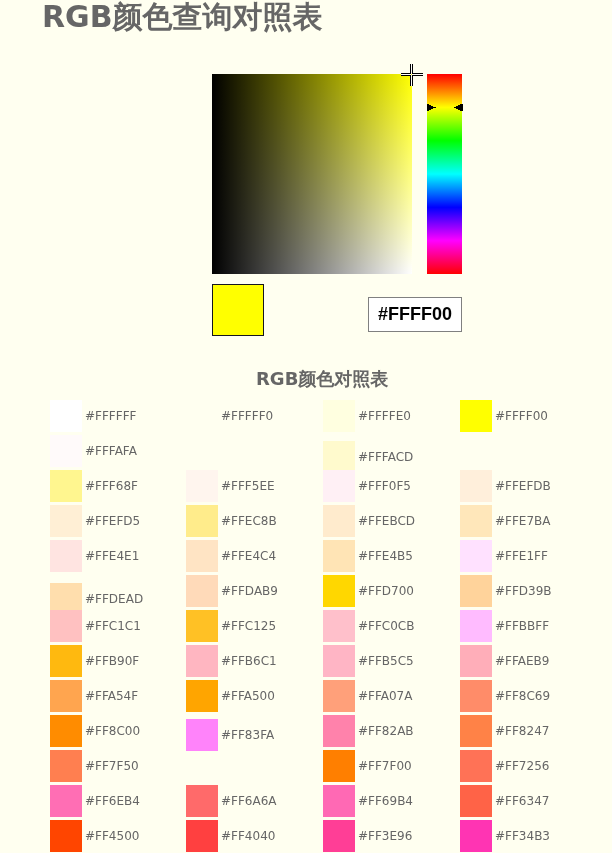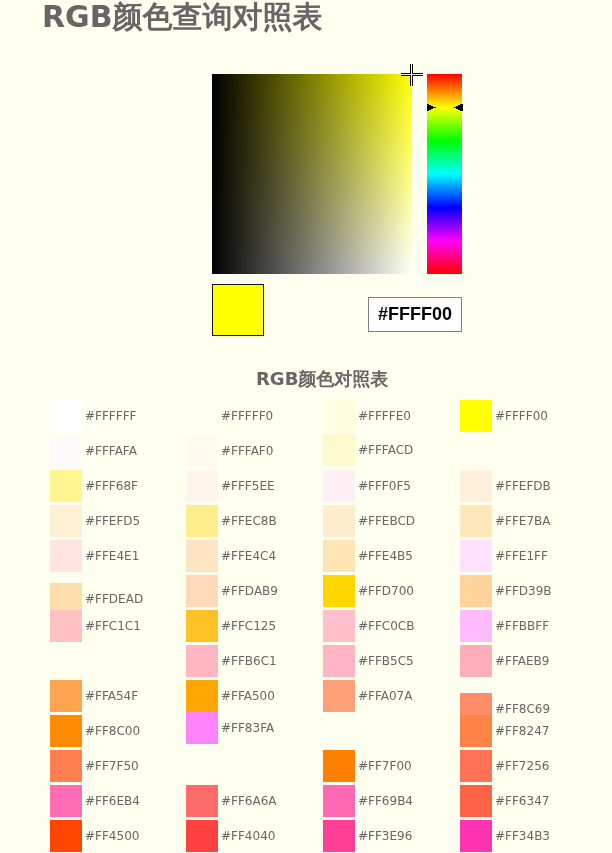--- a/index.html
+++ b/index.html
@@ -153,20 +153,24 @@
       <span class="cell-label">#FFE4E1</span>
     </div>
     <div class="grid-cell" style="top:183px">
       <span class="cell-swatch" style="background: rgb(255, 222, 173);"></span>
       <span class="cell-label">#FFDEAD</span>
     </div>
     <div class="grid-cell" style="top:210px">
       <span class="cell-swatch" style="background: rgb(255, 193, 193);"></span>
       <span class="cell-label">#FFC1C1</span>
     </div>
+    <div class="grid-cell" style="top:245px">
+      <span class="cell-swatch" style="background: rgb(255, 185, 15);"></span>
+      <span class="cell-label">#FFB90F</span>
+    </div>
     <div class="grid-cell" style="top:280px">
       <span class="cell-swatch" style="background: rgb(255, 165, 79);"></span>
       <span class="cell-label">#FFA54F</span>
     </div>
     <div class="grid-cell" style="top:315px">
       <span class="cell-swatch" style="background: rgb(255, 140, 0);"></span>
       <span class="cell-label">#FF8C00</span>
     </div>
     <div class="grid-cell" style="top:350px">
       <span class="cell-swatch" style="background: rgb(255, 127, 80);"></span>
@@ -179,24 +183,20 @@
     <div class="grid-cell" style="top:420px">
       <span class="cell-swatch" style="background: rgb(255, 69, 0);"></span>
       <span class="cell-label">#FF4500</span>
     </div>
   </div>
   <div class="grid-col" style="left:186px">
     <div class="grid-cell" style="top:0px">
       <span class="cell-swatch" style="background: rgb(255, 255, 240);"></span>
       <span class="cell-label">#FFFFF0</span>
     </div>
-    <div class="grid-cell" style="top:35px">
-      <span class="cell-swatch" style="background: rgb(255, 250, 240);"></span>
-      <span class="cell-label">#FFFAF0</span>
-    </div>
     <div class="grid-cell" style="top:70px">
       <span class="cell-swatch" style="background: rgb(255, 245, 238);"></span>
       <span class="cell-label">#FFF5EE</span>
     </div>
     <div class="grid-cell" style="top:105px">
       <span class="cell-swatch" style="background: rgb(255, 236, 139);"></span>
       <span class="cell-label">#FFEC8B</span>
     </div>
     <div class="grid-cell" style="top:140px">
       <span class="cell-swatch" style="background: rgb(255, 228, 196);"></span>
@@ -211,39 +211,39 @@
       <span class="cell-label">#FFC125</span>
     </div>
     <div class="grid-cell" style="top:245px">
       <span class="cell-swatch" style="background: rgb(255, 182, 193);"></span>
       <span class="cell-label">#FFB6C1</span>
     </div>
     <div class="grid-cell" style="top:280px">
       <span class="cell-swatch" style="background: rgb(255, 165, 0);"></span>
       <span class="cell-label">#FFA500</span>
     </div>
-    <div class="grid-cell" style="top:312px">
+    <div class="grid-cell" style="top:319px">
       <span class="cell-swatch" style="background: rgb(255, 131, 250);"></span>
       <span class="cell-label">#FF83FA</span>
     </div>
     <div class="grid-cell" style="top:385px">
       <span class="cell-swatch" style="background: rgb(255, 106, 106);"></span>
       <span class="cell-label">#FF6A6A</span>
     </div>
     <div class="grid-cell" style="top:420px">
       <span class="cell-swatch" style="background: rgb(255, 64, 64);"></span>
       <span class="cell-label">#FF4040</span>
     </div>
   </div>
   <div class="grid-col" style="left:323px">
     <div class="grid-cell" style="top:0px">
       <span class="cell-swatch" style="background: rgb(255, 255, 224);"></span>
       <span class="cell-label">#FFFFE0</span>
     </div>
-    <div class="grid-cell" style="top:34px">
+    <div class="grid-cell" style="top:41px">
       <span class="cell-swatch" style="background: rgb(255, 250, 205);"></span>
       <span class="cell-label">#FFFACD</span>
     </div>
     <div class="grid-cell" style="top:70px">
       <span class="cell-swatch" style="background: rgb(255, 240, 245);"></span>
       <span class="cell-label">#FFF0F5</span>
     </div>
     <div class="grid-cell" style="top:105px">
       <span class="cell-swatch" style="background: rgb(255, 235, 205);"></span>
       <span class="cell-label">#FFEBCD</span>
@@ -260,20 +260,24 @@
       <span class="cell-swatch" style="background: rgb(255, 192, 203);"></span>
       <span class="cell-label">#FFC0CB</span>
     </div>
     <div class="grid-cell" style="top:245px">
       <span class="cell-swatch" style="background: rgb(255, 181, 197);"></span>
       <span class="cell-label">#FFB5C5</span>
     </div>
     <div class="grid-cell" style="top:280px">
       <span class="cell-swatch" style="background: rgb(255, 160, 122);"></span>
       <span class="cell-label">#FFA07A</span>
+    </div>
+    <div class="grid-cell" style="top:315px">
+      <span class="cell-swatch" style="background: rgb(255, 130, 171);"></span>
+      <span class="cell-label">#FF82AB</span>
     </div>
     <div class="grid-cell" style="top:350px">
       <span class="cell-swatch" style="background: rgb(255, 127, 0);"></span>
       <span class="cell-label">#FF7F00</span>
     </div>
     <div class="grid-cell" style="top:385px">
       <span class="cell-swatch" style="background: rgb(255, 105, 180);"></span>
       <span class="cell-label">#FF69B4</span>
     </div>
     <div class="grid-cell" style="top:420px">
@@ -303,21 +307,21 @@
       <span class="cell-label">#FFD39B</span>
     </div>
     <div class="grid-cell" style="top:210px">
       <span class="cell-swatch" style="background: rgb(255, 187, 255);"></span>
       <span class="cell-label">#FFBBFF</span>
     </div>
     <div class="grid-cell" style="top:245px">
       <span class="cell-swatch" style="background: rgb(255, 174, 185);"></span>
       <span class="cell-label">#FFAEB9</span>
     </div>
-    <div class="grid-cell" style="top:293px">
+    <div class="grid-cell" style="top:280px">
       <span class="cell-swatch" style="background: rgb(255, 140, 105);"></span>
       <span class="cell-label">#FF8C69</span>
     </div>
     <div class="grid-cell" style="top:315px">
       <span class="cell-swatch" style="background: rgb(255, 130, 71);"></span>
       <span class="cell-label">#FF8247</span>
     </div>
     <div class="grid-cell" style="top:350px">
       <span class="cell-swatch" style="background: rgb(255, 114, 86);"></span>
       <span class="cell-label">#FF7256</span>

